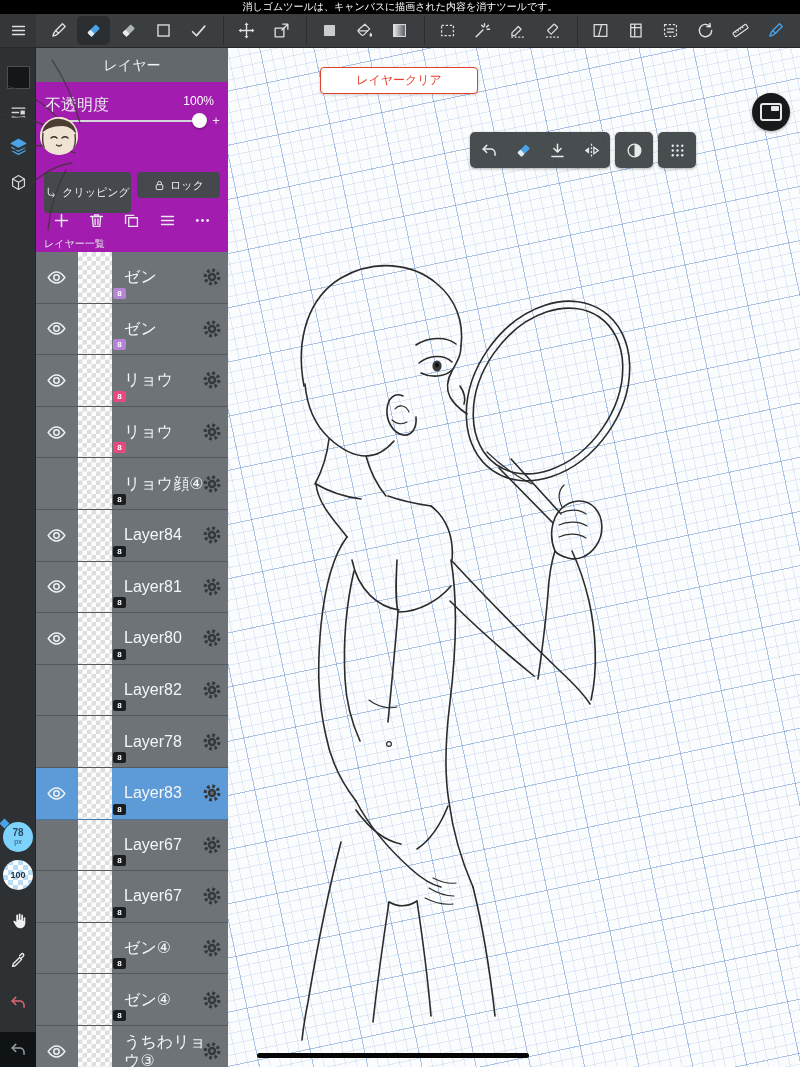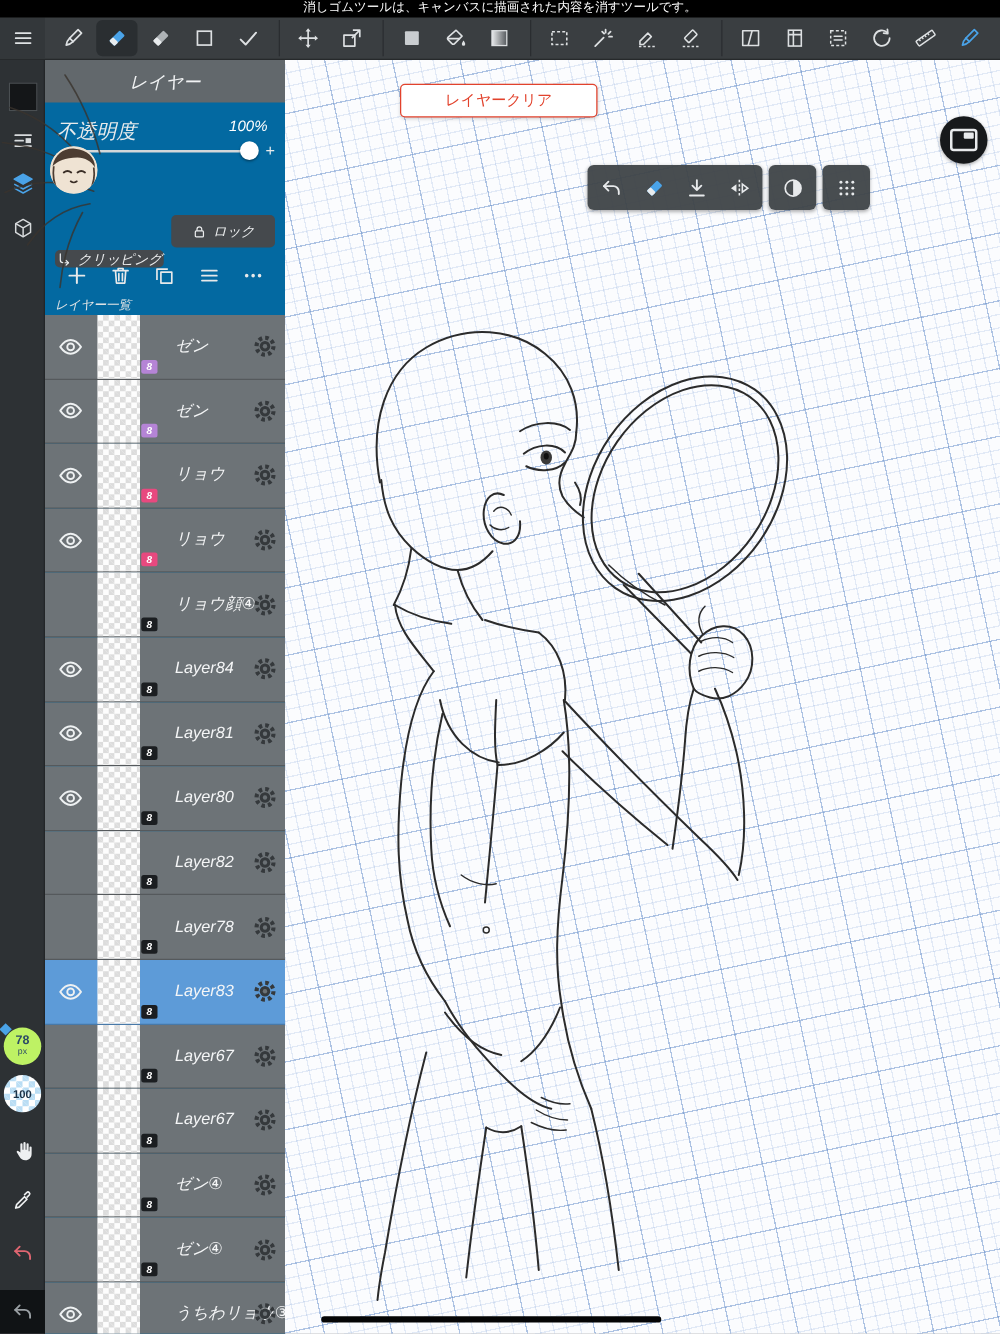--- a/index.html
+++ b/index.html
@@ -23,69 +23,69 @@
   .tbtn.sel{background:#2a2e31;}
   .ti{width:19px;height:19px;}
   
   .strip{position:absolute;left:0;top:48px;width:36px;height:1019px;background:#2d3134;border-right:1px solid #232628;box-sizing:border-box;z-index:10;}
   .strip .abs{position:absolute;display:flex;align-items:center;justify-content:center;}
   .swatch{left:7px;top:18px;width:21px;height:21px;background:#141618;border:1px solid #4a4f52;}
   .s-lines{left:6px;top:52px;width:24px;height:24px;color:#d7dadc;}
   .s-layers{left:6px;top:86px;width:24px;height:24px;color:#4aa3e8;}
   .s-cube{left:6px;top:122px;width:24px;height:24px;color:#d7dadc;}
   .round-badge{border-radius:50%;display:flex;flex-direction:column;align-items:center;justify-content:center;}
-  .b-size{left:3px;top:774px;width:30px;height:30px;background:#bef264;position:absolute;}
+  .b-size{left:3px;top:774px;width:30px;height:30px;background:#7dd3fc;position:absolute;}
   .b-size .v{font-size:10px;font-weight:bold;color:#2c4a66;line-height:10px;}
   .b-size .u{font-size:7px;color:#2c4a66;line-height:8px;}
   .b-size::before{content:"";position:absolute;left:-2px;top:-2px;width:7px;height:7px;background:#4aa3e8;transform:rotate(45deg);}
   .b-op{left:3px;top:812px;width:30px;height:30px;position:absolute;
     background-color:#fff;
     background-image:linear-gradient(45deg,#b9ddf4 25%,transparent 25%,transparent 75%,#b9ddf4 75%),
                      linear-gradient(45deg,#b9ddf4 25%,transparent 25%,transparent 75%,#b9ddf4 75%);
     background-size:10px 10px;background-position:0 0,5px 5px;}
   .b-op .v{font-size:9px;font-weight:bold;color:#1d3347;}
   .s-hand{left:6px;top:860px;width:24px;height:24px;color:#eef0f1;}
   .s-drop{left:6px;top:900px;width:24px;height:24px;color:#eef0f1;}
   .s-redo{left:6px;top:942px;width:24px;height:24px;color:#e06671;}
   .strip-bottom{position:absolute;left:0;bottom:0;width:36px;height:35px;background:#101315;display:flex;align-items:center;justify-content:center;color:#9aa0a4;}
   
-  .panel{position:absolute;left:36px;top:48px;width:192px;height:1019px;background:#0369a1;overflow:hidden;z-index:9;font-style:italic;}
+  .panel{position:absolute;left:36px;top:48px;width:192px;height:1019px;background:#a21caf;overflow:hidden;z-index:9;}
   .p-title{position:absolute;left:0;top:0;width:192px;height:34px;line-height:34px;text-align:center;
     color:#f1f3f4;font-size:14px;background:#62686c;}
   .p-oplabel{position:absolute;left:9px;top:47px;font-size:16px;color:#e9ebec;}
   .p-opval{position:absolute;right:14px;top:46px;font-size:12px;color:#fff;}
   .p-minus{position:absolute;left:8px;top:66px;width:12px;height:14px;color:#e9ebec;font-size:13px;line-height:14px;text-align:center;}
   .p-plus{position:absolute;left:174px;top:66px;width:12px;height:14px;color:#e9ebec;font-size:13px;line-height:14px;text-align:center;}
   .p-track{position:absolute;left:24px;top:72px;width:146px;height:2px;background:#d4d7d9;border-radius:1px;}
   .p-knob{position:absolute;left:156px;top:65px;width:15px;height:15px;border-radius:50%;background:#fff;box-shadow:0 1px 2px rgba(0,0,0,.4);}
   .p-blend{position:absolute;left:49px;top:87px;width:140px;height:30px;background:#3f4347;border-radius:6px;
     display:flex;align-items:center;justify-content:center;color:#f0f2f3;font-size:13px;}
   .p-blend .chev{position:absolute;right:10px;font-size:15px;font-weight:bold;color:#cfd4d7;}
-  .p-clip{position:absolute;left:8px;top:124px;width:87px;height:14px;margin-top:28px;}
+  .p-clip{position:absolute;left:8px;top:124px;width:87px;height:41px;}
   .p-lock{position:absolute;left:101px;top:124px;width:83px;height:26px;}
   .pill-btn{background:#45494d;border-radius:4px;display:flex;align-items:center;justify-content:center;gap:4px;
     color:#eceeef;font-size:11px;box-sizing:border-box;}
   .pill-btn .mi{width:13px;height:13px;}
   .p-icons{position:absolute;left:0;top:158px;width:192px;height:28px;display:flex;align-items:center;justify-content:space-around;padding:0 8px;box-sizing:border-box;color:#e7e9ea;}
   .hbtn{width:26px;height:26px;display:flex;align-items:center;justify-content:center;}
   .hi{width:19px;height:19px;}
   .p-listhead{position:absolute;left:8px;top:189px;font-size:10px;color:#dfe2e4;}
   .layer-list{position:absolute;left:0;top:204px;width:192px;height:815px;}
   .layer-row{position:relative;height:51.6px;border-bottom:1px solid rgba(0,0,0,.22);box-sizing:border-box;background:#6d7377;}
   .layer-row.selected{background:#5d9bd8;}
   .eye{position:absolute;left:8px;top:50%;transform:translateY(-50%);width:24px;height:24px;color:#eef1f2;display:flex;align-items:center;justify-content:center;}
   .eye svg{width:21px;height:21px;}
   .thumb{position:absolute;left:42px;top:0;bottom:0;width:34px;
     background-color:#fdfdfd;
     background-image:linear-gradient(45deg,#dcdcdc 25%,transparent 25%,transparent 75%,#dcdcdc 75%),
                      linear-gradient(45deg,#dcdcdc 25%,transparent 25%,transparent 75%,#dcdcdc 75%);
     background-size:9px 9px;background-position:0 0,4.5px 4.5px;}
   .badge{position:absolute;left:77px;bottom:4px;min-width:11px;height:11px;border-radius:2px;
     color:#fff;font-size:8px;font-weight:bold;line-height:11px;text-align:center;padding:0 1px;}
-  .lname{position:absolute;left:104px;top:50%;transform:translateY(-50%);width:98px;font-size:13px;color:#f5f6f7;line-height:1.15;word-break:break-all;}
+  .lname{position:absolute;left:88px;top:50%;transform:translateY(-50%);width:98px;font-size:16px;color:#f5f6f7;line-height:1.15;word-break:break-all;}
   .gear{position:absolute;right:5px;top:50%;transform:translateY(-50%);width:22px;height:22px;color:#35393c;}
   .gear svg{width:22px;height:22px;}
   
   .canvas{position:absolute;left:228px;top:48px;width:572px;height:1019px;overflow:hidden;background:#f8fafc;z-index:1;}
   .paper{position:absolute;left:-220px;top:-280px;width:1100px;height:1650px;transform:rotate(-12deg);
     background-color:#fbfcfe;
     background-image:
       repeating-linear-gradient(to right, rgba(100,140,200,.42) 0 1px, transparent 1px 53px),
       repeating-linear-gradient(to bottom, rgba(100,140,200,.42) 0 1px, transparent 1px 53px),
       repeating-linear-gradient(to right, rgba(125,160,215,.20) 0 1px, transparent 1px 10.6px),

